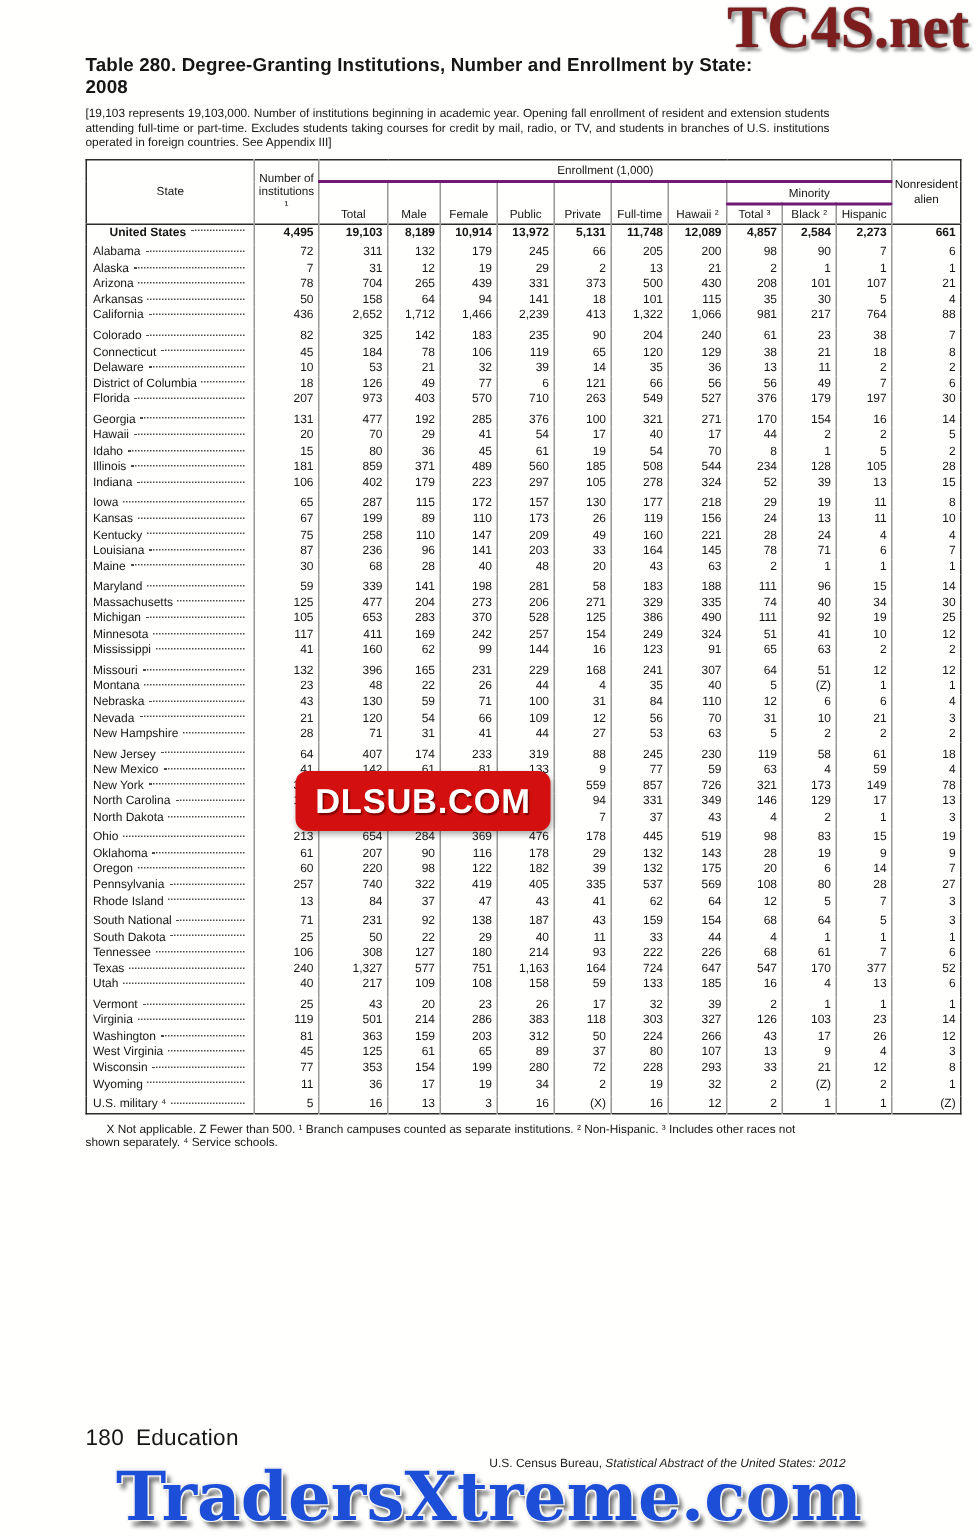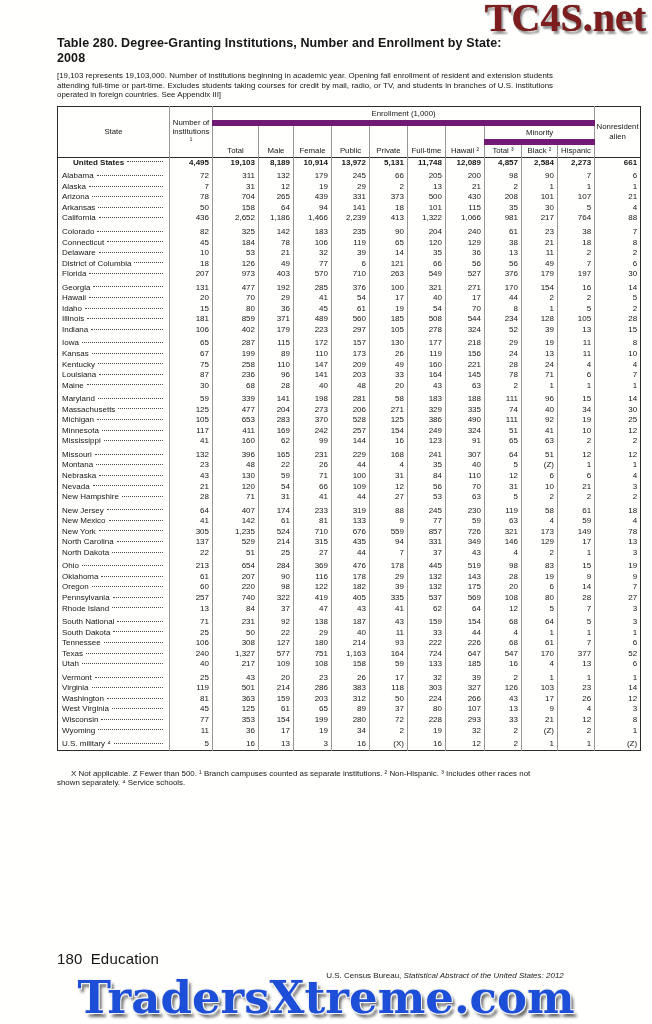--- a/index.html
+++ b/index.html
@@ -11,32 +11,32 @@
 
   .title { font-weight: bold; font-size: 12.5px; line-height: 15px; letter-spacing: 0.1px; }
   .headnote { margin-top: 5px; font-size: 7.9px; line-height: 9.6px; text-align: justify; }
 
   table { margin-top: 6px; width: 584px; border-collapse: collapse; table-layout: fixed;
           border: 1px solid #2c2c2c; font-size: 8px; }
   thead { border-bottom: 1px solid #2c2c2c; }
   th { font-weight: normal; text-align: center; padding: 1px; font-size: 7.8px; line-height: 9.3px;
        vertical-align: middle; overflow-wrap: break-word; }
   th.bl, td.bl { border-left: 1px solid #979797; }
-  th.grp { border-bottom: 6px solid #701a75; padding: 2px 1px; }
+  th.grp { border-bottom: 2px solid #701a75; padding: 2px 1px; }
   th.bottom { vertical-align: bottom; }
   td { padding: 0 3px 0 2px; line-height: 10.55px; vertical-align: bottom; }
   td.num { text-align: right; white-space: nowrap; }
   td.state .wrap { display: flex; align-items: center; }
   td.state .nm { white-space: nowrap; padding-left: 2px; }
   td.state .dots { flex: 1; border-bottom: 1px dotted #4a4a4a; margin: 0 3px 2px 3px; min-width: 4px; }
   tr.us td { font-weight: bold; }
   tr.us td.state .nm { padding-left: 13px; }
   tr.gap td { height: 3px; line-height: 3px; padding: 0; font-size: 1px; }
 
-  .footnotes { margin-top: 18px; font-size: 7.9px; line-height: 9.7px; text-indent: 14px; }
+  .footnotes { margin-top: 5px; font-size: 7.9px; line-height: 9.7px; text-indent: 14px; }
   .source { font-size: 7.9px; line-height: 9.7px; text-indent: 14px; }
   .it { font-style: italic; }
 
   .footer-left { position: absolute; left: 57px; top: 950px; font-size: 15px; letter-spacing: 0.2px; }
   .footer-left .sp { display: inline-block; width: 8px; }
   .footer-credit { position: absolute; left: 250px; right: 12px; top: 971px; text-align: center;
                    font-size: 8px; white-space: nowrap; color: #222; }
 
   .wm-top { position: absolute; top: -6px; right: 6px; z-index: 5;
             font-family: "Liberation Serif", serif; font-weight: bold; font-size: 40px;
@@ -223,21 +223,21 @@
           </tr>
           <tr>
             <td class="state">
               <span class="wrap">
                 <span class="nm">California</span>
                 <span class="dots"></span>
               </span>
             </td>
             <td class="num bl">436</td>
             <td class="num bl">2,652</td>
-            <td class="num bl">1,186</td>
+            <td class="num bl">1,712</td>
             <td class="num bl">1,466</td>
             <td class="num bl">2,239</td>
             <td class="num bl">413</td>
             <td class="num bl">1,322</td>
             <td class="num bl">1,066</td>
             <td class="num bl">981</td>
             <td class="num bl">217</td>
             <td class="num bl">764</td>
             <td class="num bl">88</td>
           </tr>
@@ -1334,15 +1334,16 @@
         </tbody>
     </table>
 
     <p class="footnotes">X Not applicable.  Z Fewer than 500.  ¹ Branch campuses counted as separate institutions.  ² Non-Hispanic.  ³ Includes other races not shown separately.  ⁴ Service schools.</p>
   </div>
 
   <div class="footer-left"><span>180</span><span class="sp"></span><span>Education</span></div>
 
   <div class="footer-credit"><span>U.S. Census Bureau, </span><span class="it">Statistical Abstract of the United States: 2012</span></div>
 
+  <div class="wm-mid">DLSUB.COM</div>
   <div class="wm-bottom">TradersXtreme.com</div>
 
 </div>
 
 </body></html>

